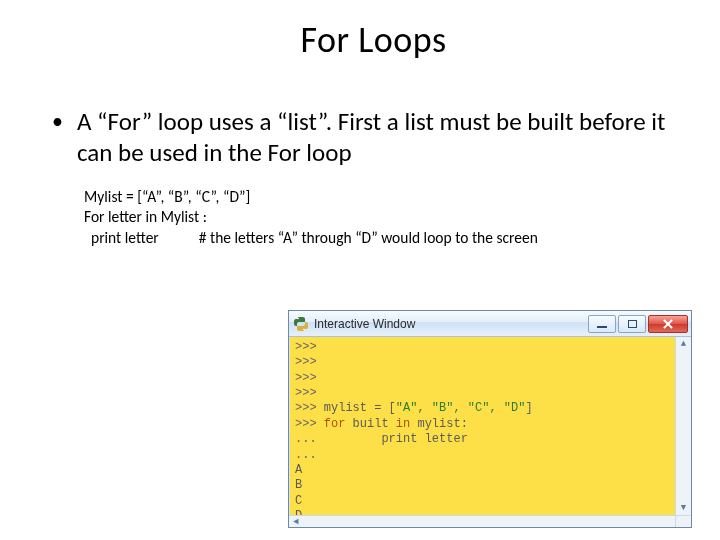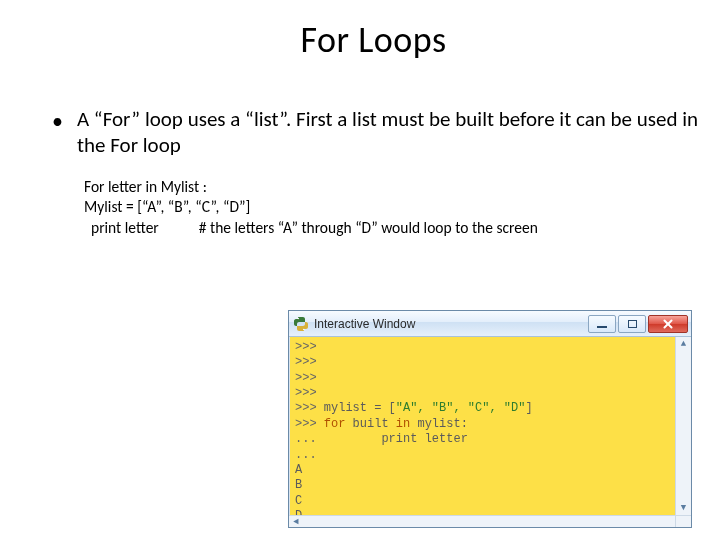--- a/index.html
+++ b/index.html
@@ -28,21 +28,21 @@
     margin-bottom: 18px;
     padding-left: 4px;
   }
   .bullet-dot {
     font-size: 22px;
     line-height: 32px;
     margin-right: 14px;
     color: #000;
   }
   .bullet-text {
-    font-size: 21px;
+    font-size: 25px;
     line-height: 1.25;
     font-weight: 400;
   }
   .code-block {
     padding-left: 36px;
     font-size: 15.5px;
     line-height: 1.35;
     font-family: Calibri, Arial, sans-serif;
   }
   .code-line { white-space: pre; }
@@ -142,22 +142,22 @@
 
 <div class="slide">
   <h1 class="title">For Loops</h1>
 
   <div class="bullet-row">
     <span class="bullet-dot">•</span>
     <span class="bullet-text">A “For” loop uses a “list”. First a list must be built before it can be used in the For loop</span>
   </div>
 
   <div class="code-block">
+    <div class="code-line">Mylist = [“A”, “B”, “C”, “D”]</div>
     <div class="code-line">For letter in Mylist :</div>
-    <div class="code-line">Mylist = [“A”, “B”, “C”, “D”]</div>
     <div class="code-line"><span>  print letter</span><span class="comment-col"># the letters “A” through “D” would loop to the screen</span></div>
   </div>
 </div>
 
 <div class="iw-window">
   <div class="iw-titlebar">
     <span class="iw-icon">
       <svg viewBox="0 0 16 16">
           <path fill="#3a7a3a" d="M5 1h5c1 0 2 .8 2 2v3H6c-1 0-2 .8-2 2v2H3c-1 0-2-.8-2-2V5c0-1 .8-2 2-2h2V1z"></path>
           <path fill="#d8b13a" d="M11 15H6c-1 0-2-.8-2-2v-3h6c1 0 2-.8 2-2V6h1c1 0 2 .8 2 2v3c0 1-.8 2-2 2h-2v2z"></path>

